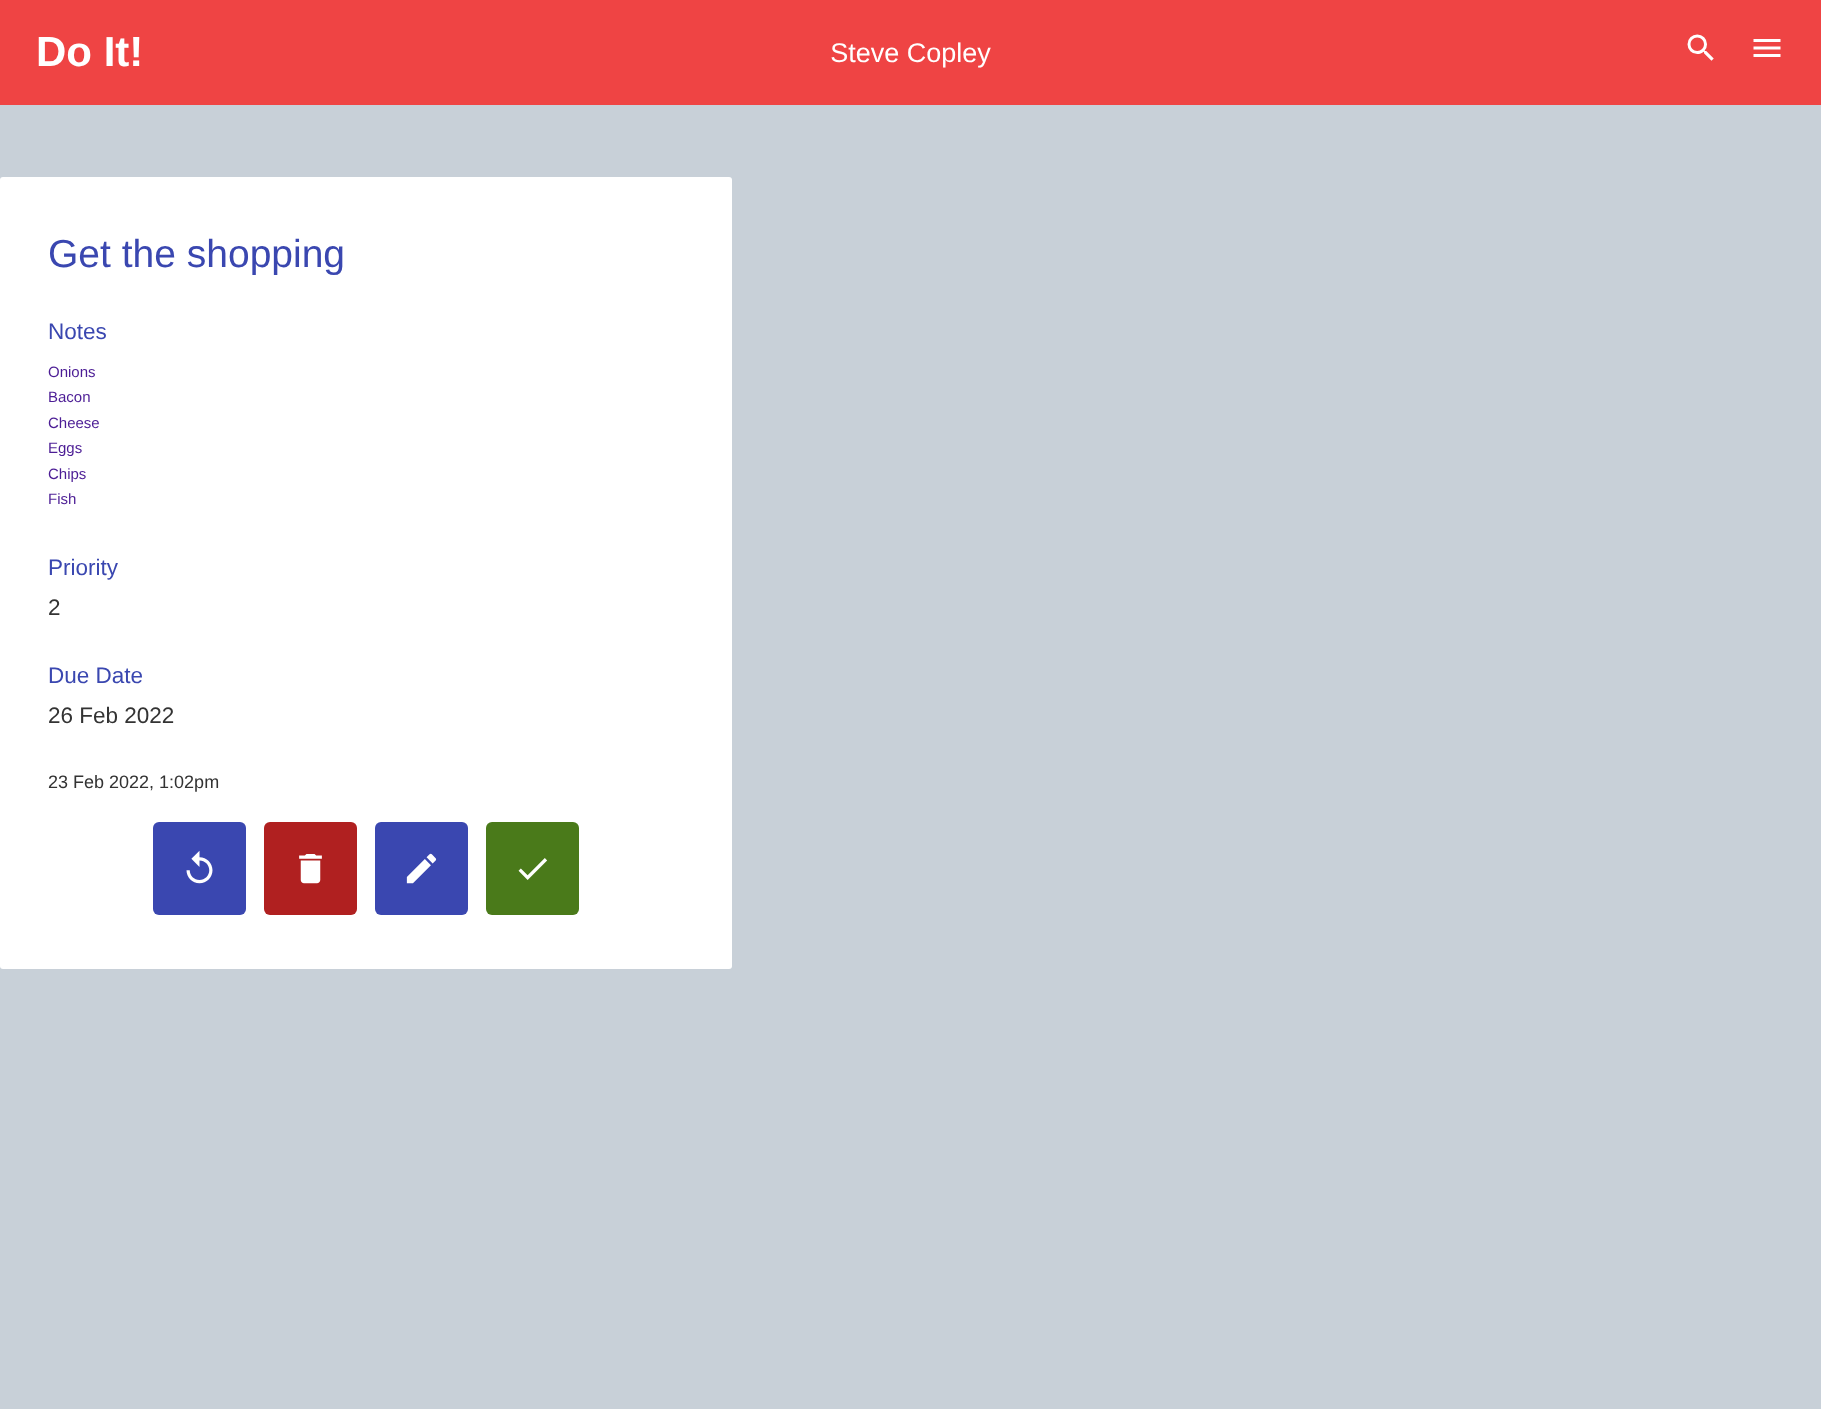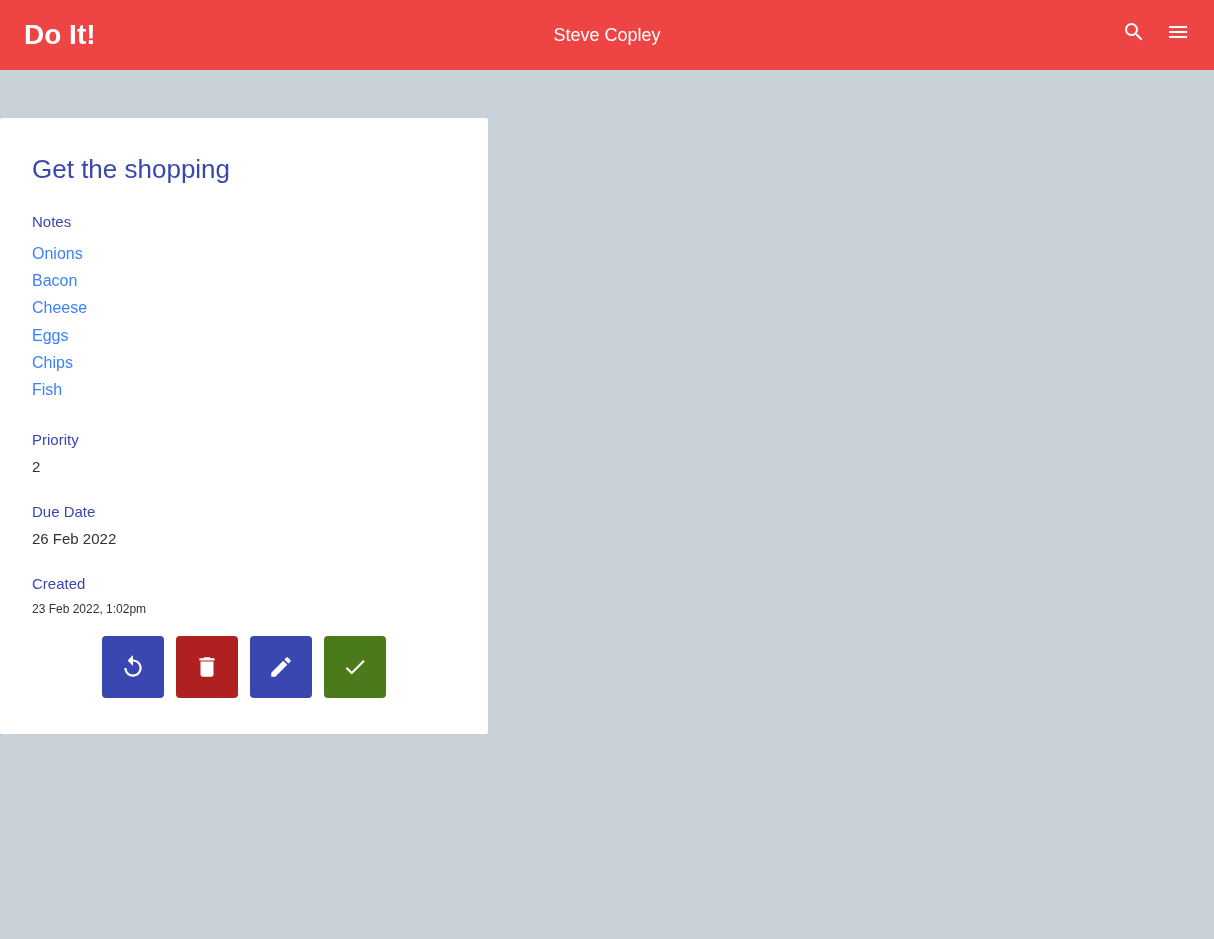--- a/index.html
+++ b/index.html
@@ -80,22 +80,22 @@
       margin-bottom: 10px;
       font-weight: 400;
     }
 
     .notes-list {
       list-style: none;
       margin-bottom: 28px;
     }
 
     .notes-list li {
-      font-size: 16px;
-      color: #3b82f6;
+      font-size: 10px;
+      color: #4c1d95;
       line-height: 1.7;
     }
 
     .priority-value {
       font-size: 15px;
       color: #333;
       margin-bottom: 28px;
     }
 
     .due-date-value {
@@ -193,21 +193,20 @@
       <li>Chips</li>
       <li>Fish</li>
     </ul>
 
     <div class="section-label">Priority</div>
     <div class="priority-value">2</div>
 
     <div class="section-label">Due Date</div>
     <div class="due-date-value">26 Feb 2022</div>
 
-    <div class="section-label">Created</div>
     <div class="created-value">23 Feb 2022, 1:02pm</div>
 
     <div class="actions">
       <button class="action-btn btn-back" title="Back">
         <svg class="icon-svg" viewBox="0 0 24 24" xmlns="http://www.w3.org/2000/svg">
           <path d="M12 5V1L7 6l5 5V7c3.31 0 6 2.69 6 6s-2.69 6-6 6-6-2.69-6-6H4c0 4.42 3.58 8 8 8s8-3.58 8-8-3.58-8-8-8z"></path>
         </svg>
       </button>
       <button class="action-btn btn-delete" title="Delete">
         <svg class="icon-svg" viewBox="0 0 24 24" xmlns="http://www.w3.org/2000/svg">

